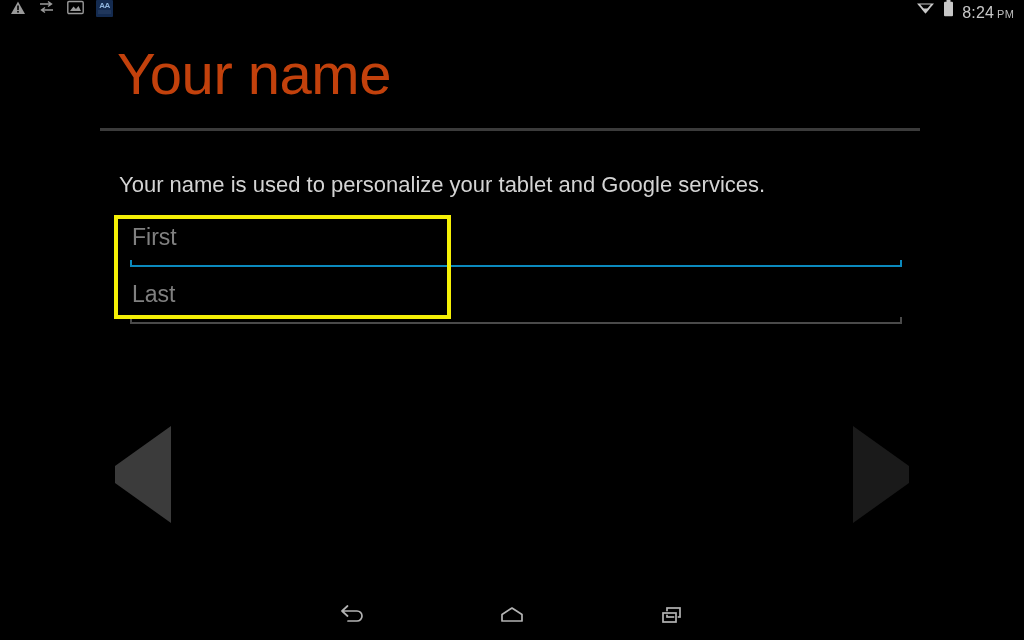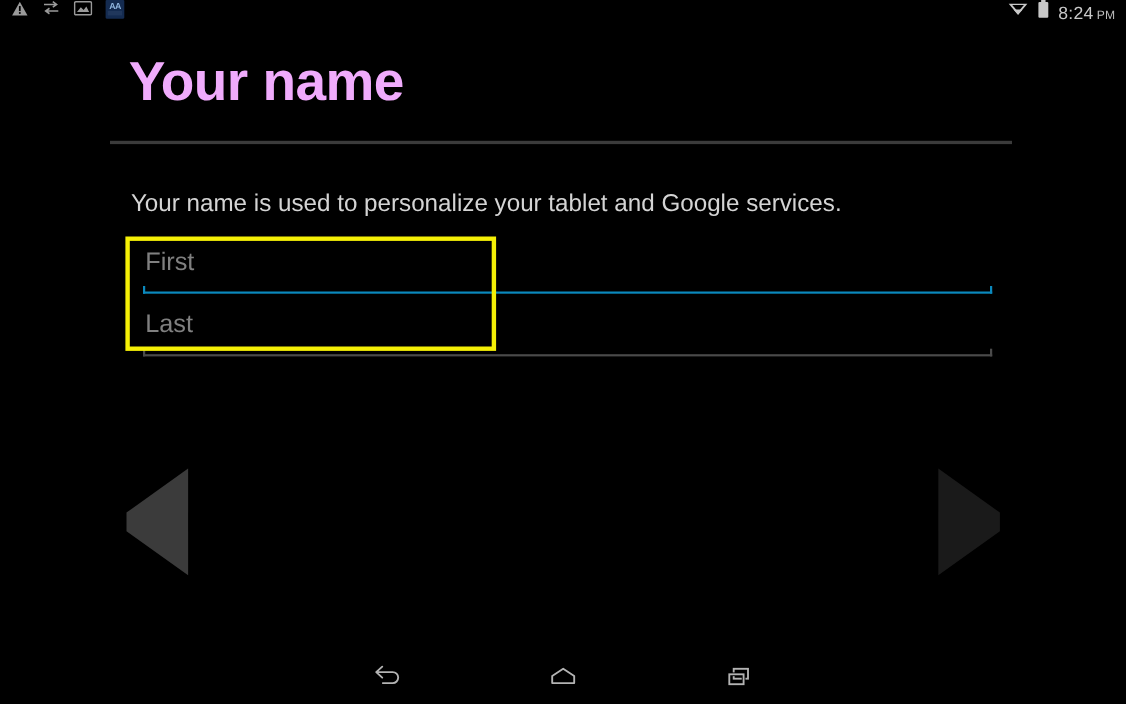--- a/index.html
+++ b/index.html
@@ -80,23 +80,23 @@
     left: 2px; right: 2px; bottom: 3px;
     height: 4px;
     background: #20375c;
   }
 
   
   #page-title {
     position: absolute;
     left: 117px;
     top: 38px;
-    font-size: 50px;
-    font-weight: bold;
-    color: #f0abfc;
+    font-size: 58px;
+    font-weight: normal;
+    color: #c2410c;
     letter-spacing: -0.5px;
     line-height: 72px;
     margin: 0;
   }
   #title-divider {
     position: absolute;
     left: 100px;
     top: 128px;
     width: 820px;
     height: 3px;

